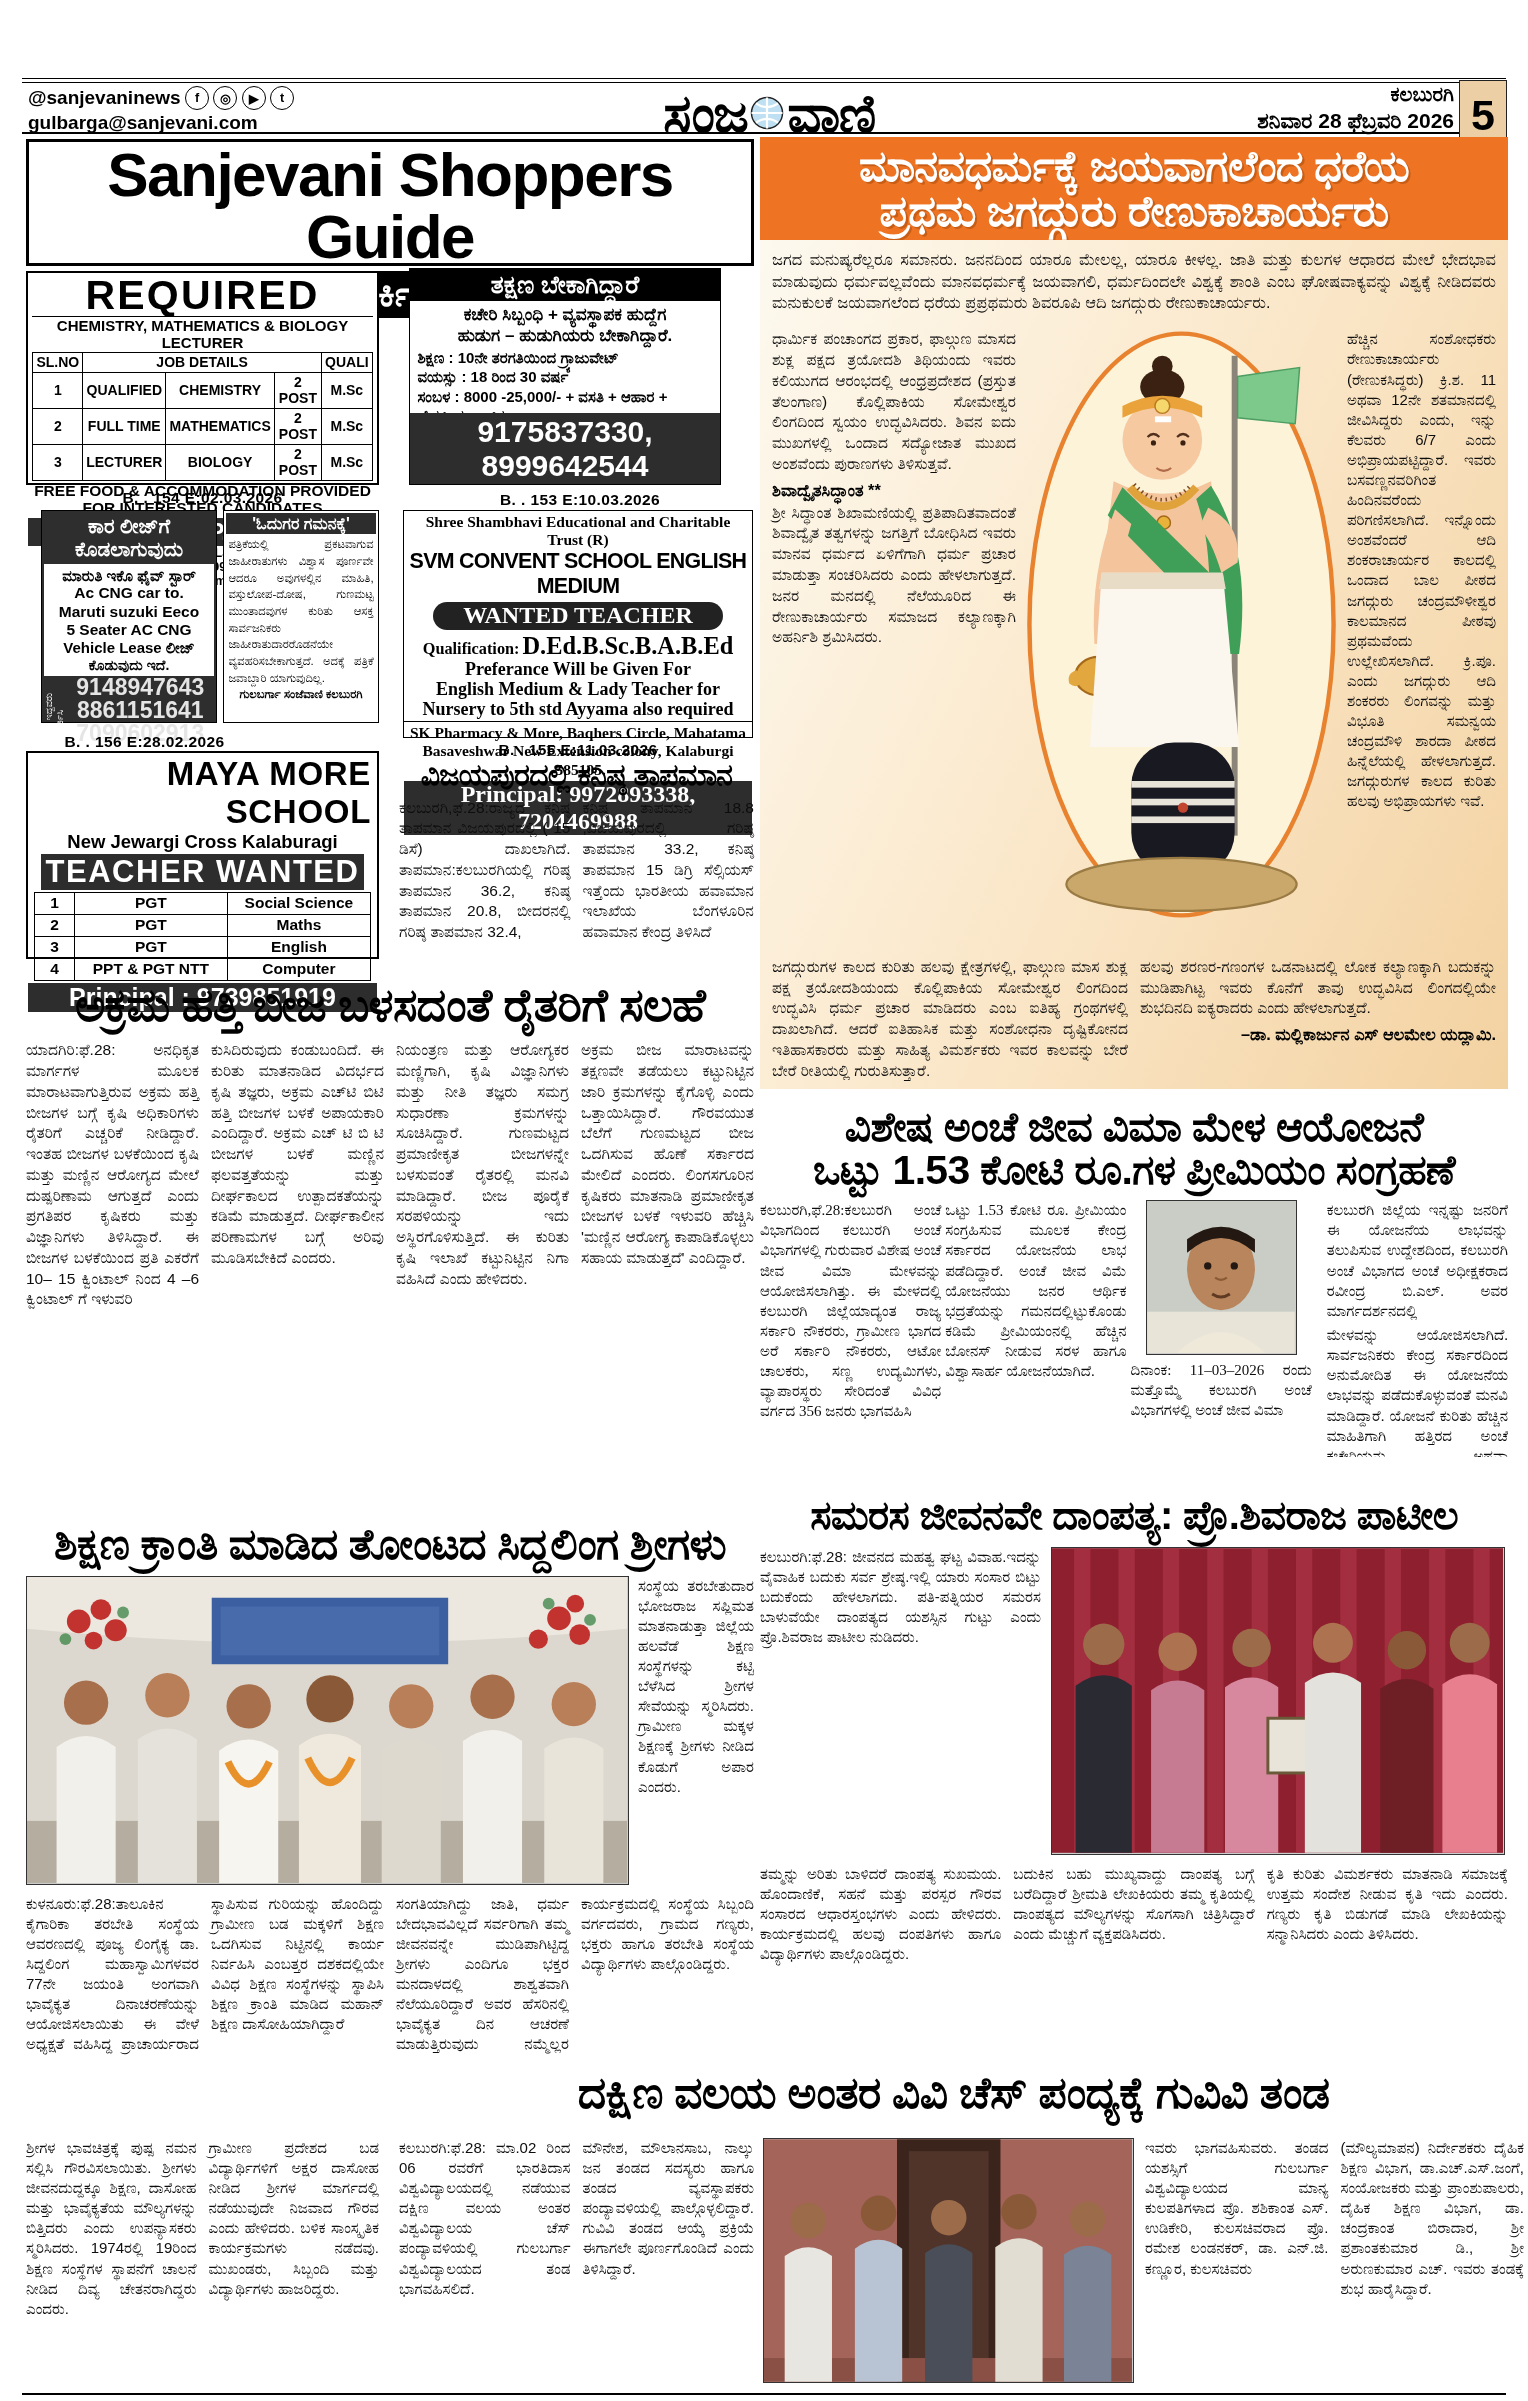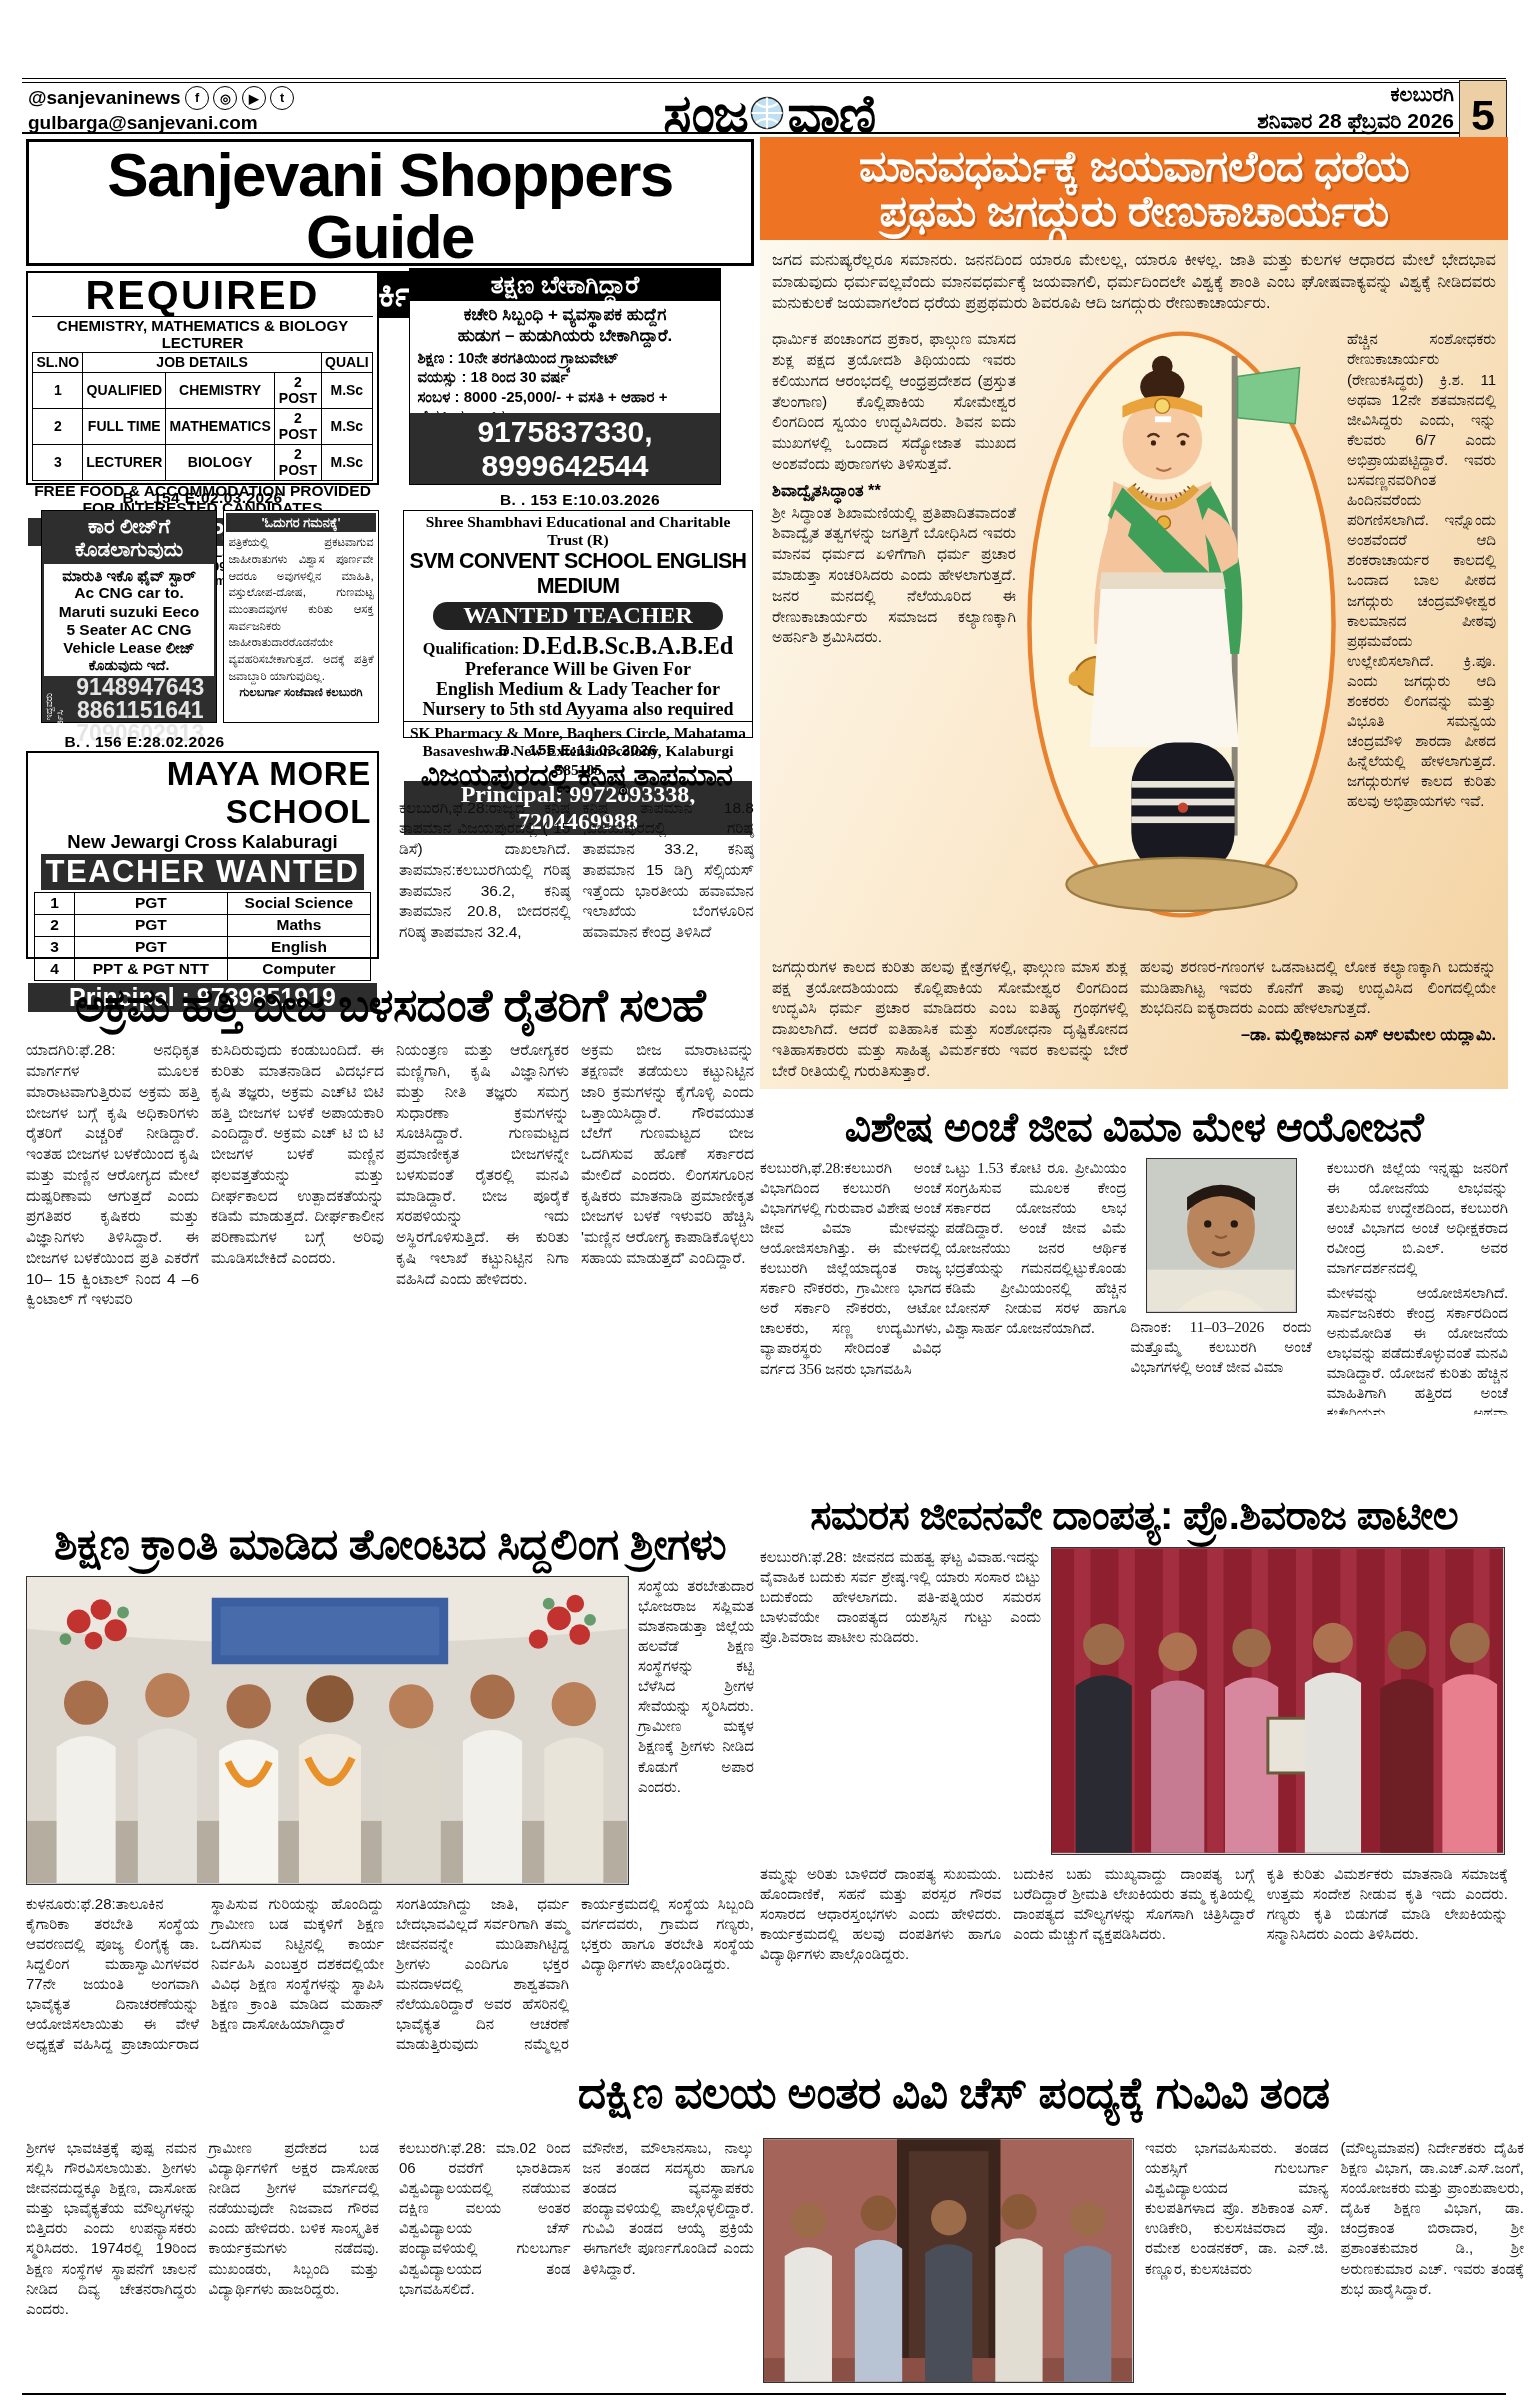--- a/index.html
+++ b/index.html
@@ -134,21 +134,21 @@
       <div class="vtxt" style="height:58px;margin-left:1.5px;">ಆಸಕ್ತಿ ಇದ್ದವರು ಸಂಪರ್ಕಿಸಿ</div>
       <div style="flex:1;text-align:center;color:#e5e5e5;font-weight:900;line-height:1.02;">
         <div style="font-size:23px;">9148947643</div>
         <div style="font-size:23px;">8861151641</div>
         <div style="font-size:23px;">7090602913</div>
       </div>
     </div>
   </div>
 
   <div class="abs adb" style="left:223px;top:510px;width:156px;height:213px;border-width:1.5px;padding:0 4.4px;">
-    <div class="darkbar ctr" style="font-size:13px;font-weight:900;margin:2.2px -2.2px;padding:1.5px 0;">'ಓದುಗರ ಗಮನಕ್ಕೆ'</div>
+    <div class="darkbar ctr" style="font-size:16px;font-weight:900;margin:2.2px -2.2px;padding:1.5px 0;">'ಓದುಗರ ಗಮನಕ್ಕೆ'</div>
     <div class="jt" style="font-size:11.5px;line-height:1.45;">ಪತ್ರಿಕೆಯಲ್ಲಿ ಪ್ರಕಟವಾಗುವ ಜಾಹೀರಾತುಗಳು ವಿಶ್ವಾಸ ಪೂರ್ಣವೇ ಆದರೂ ಅವುಗಳಲ್ಲಿನ ಮಾಹಿತಿ, ವಸ್ತುಲೋಪ-ದೋಷ, ಗುಣಮಟ್ಟ ಮುಂತಾದವುಗಳ ಕುರಿತು ಆಸಕ್ತ ಸಾರ್ವಜನಿಕರು ಜಾಹೀರಾತುದಾರರೊಡನೆಯೇ ವ್ಯವಹರಿಸಬೇಕಾಗುತ್ತದೆ. ಅದಕ್ಕೆ ಪತ್ರಿಕೆ ಜವಾಬ್ದಾರಿ ಯಾಗುವುದಿಲ್ಲ.</div>
     <div class="ctr" style="font-size:11.5px;font-weight:bold;margin-top:1.5px;">ಗುಲಬರ್ಗಾ ಸಂಜೆವಾಣಿ ಕಲಬುರಗಿ</div>
   </div>
   <div class="abs ref" style="left:26px;top:733px;width:237px;">B. . 156 E:28.02.2026</div>
 
   <div class="abs adb" style="left:26px;top:751px;width:353px;height:208px;border-width:2.2px;padding:1.5px 6px;">
     <div class="ctr" style="font-size:33px;font-weight:900;letter-spacing:0.7px;text-align:right;">MAYA MORE SCHOOL</div>
     <div class="ctr" style="font-size:18.5px;font-weight:bold;">New Jewargi Cross Kalaburagi</div>
     <div class="darkbar ctr" style="font-size:31px;font-weight:900;letter-spacing:1.5px;margin:1.5px 7.4px;">TEACHER WANTED</div>
     <table class="adtab" style="font-size:15.5px;">
@@ -292,20 +292,21 @@
             <div class="body-txt">ಹಲವು ಶರಣರ-ಗಣಂಗಳ ಒಡನಾಟದಲ್ಲಿ ಲೋಕ ಕಲ್ಯಾಣಕ್ಕಾಗಿ ಬದುಕನ್ನು ಮುಡಿಪಾಗಿಟ್ಟ ಇವರು ಕೊನೆಗೆ ತಾವು ಉದ್ಭವಿಸಿದ ಲಿಂಗದಲ್ಲಿಯೇ ಶುಭದಿನದಿ ಐಕ್ಯರಾದರು ಎಂದು ಹೇಳಲಾಗುತ್ತದೆ.</div>
             <div class="b" style="font-size:16.3px;text-align:right;margin-top:6px;">–ಡಾ. ಮಲ್ಲಿಕಾರ್ಜುನ ಎಸ್ ಆಲಮೇಲ ಯದ್ಲಾಮಿ.</div>
           </div>
         </div>
       </div>
     </div>
   </div>
 
   <div class="abs" style="left:760px;top:1106px;width:748px;">
     <div class="hline" style="font-size:41px;">ವಿಶೇಷ ಅಂಚೆ ಜೀವ ವಿಮಾ ಮೇಳ ಆಯೋಜನೆ</div>
+    <div class="hline" style="font-size:41px;">ಒಟ್ಟು 1.53 ಕೋಟಿ ರೂ.ಗಳ ಪ್ರೀಮಿಯಂ ಸಂಗ್ರಹಣೆ</div>
     <div style="display:flex;gap:4px;margin-top:9px;height:257px;overflow:hidden;font-family:Liberation Serif, serif;">
       <div class="body-txt" style="flex:1;font-size:15px;">ಕಲಬುರಗಿ,ಫೆ.28:ಕಲಬುರಗಿ ಅಂಚೆ ವಿಭಾಗದಿಂದ ಕಲಬುರಗಿ ಅಂಚೆ ವಿಭಾಗಗಳಲ್ಲಿ ಗುರುವಾರ ವಿಶೇಷ ಅಂಚೆ ಜೀವ ವಿಮಾ ಮೇಳವನ್ನು ಆಯೋಜಿಸಲಾಗಿತ್ತು. ಈ ಮೇಳದಲ್ಲಿ ಕಲಬುರಗಿ ಜಿಲ್ಲೆಯಾದ್ಯಂತ ರಾಜ್ಯ ಸರ್ಕಾರಿ ನೌಕರರು, ಗ್ರಾಮೀಣ ಭಾಗದ ಅರೆ ಸರ್ಕಾರಿ ನೌಕರರು, ಆಟೋ ಚಾಲಕರು, ಸಣ್ಣ ಉದ್ಯಮಿಗಳು, ವ್ಯಾಪಾರಸ್ಥರು ಸೇರಿದಂತೆ ವಿವಿಧ ವರ್ಗದ 356 ಜನರು ಭಾಗವಹಿಸಿ</div>
       <div class="body-txt" style="flex:1;font-size:15px;">ಒಟ್ಟು 1.53 ಕೋಟಿ ರೂ. ಪ್ರೀಮಿಯಂ ಸಂಗ್ರಹಿಸುವ ಮೂಲಕ ಕೇಂದ್ರ ಸರ್ಕಾರದ ಯೋಜನೆಯ ಲಾಭ ಪಡೆದಿದ್ದಾರೆ. ಅಂಚೆ ಜೀವ ವಿಮೆ ಯೋಜನೆಯು ಜನರ ಆರ್ಥಿಕ ಭದ್ರತೆಯನ್ನು ಗಮನದಲ್ಲಿಟ್ಟುಕೊಂಡು ಕಡಿಮೆ ಪ್ರೀಮಿಯಂನಲ್ಲಿ ಹೆಚ್ಚಿನ ಬೋನಸ್ ನೀಡುವ ಸರಳ ಹಾಗೂ ವಿಶ್ವಾಸಾರ್ಹ ಯೋಜನೆಯಾಗಿದೆ.</div>
       <div style="flex:1;">
         <div class="photo" style="width:151px;height:155px;margin:0 auto 4.4px;">
           <svg width="148" height="152" viewBox="0 0 200 206">
             <rect width="200" height="206" fill="#c9cdc6"></rect>
             <rect y="150" width="200" height="56" fill="#e8e4d8"></rect>
             <path d="M40 206 Q100 150 160 206 Z" fill="#efe9da"></path>
             <ellipse cx="100" cy="92" rx="46" ry="56" fill="#b9855c"></ellipse>

